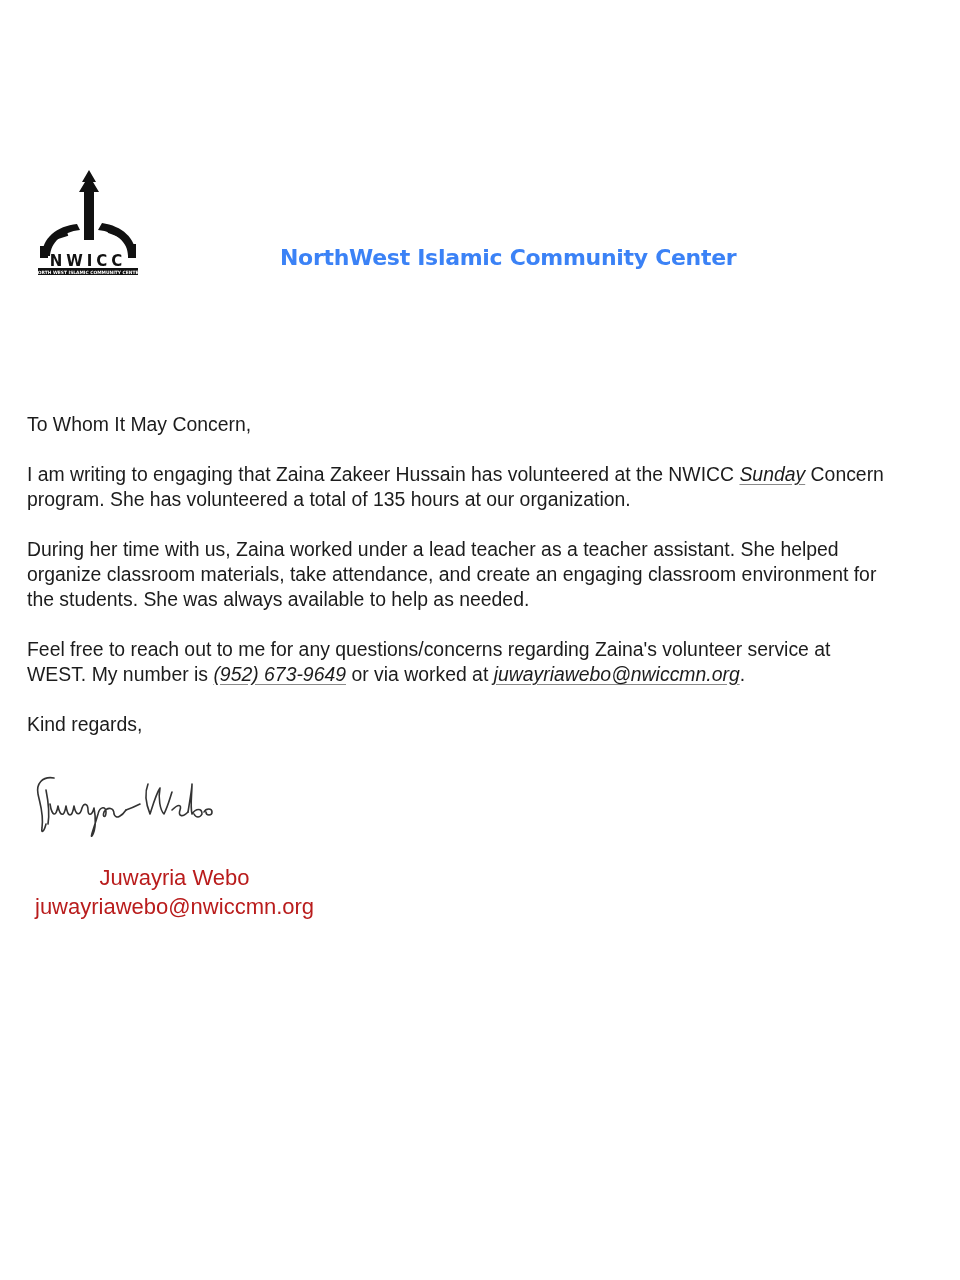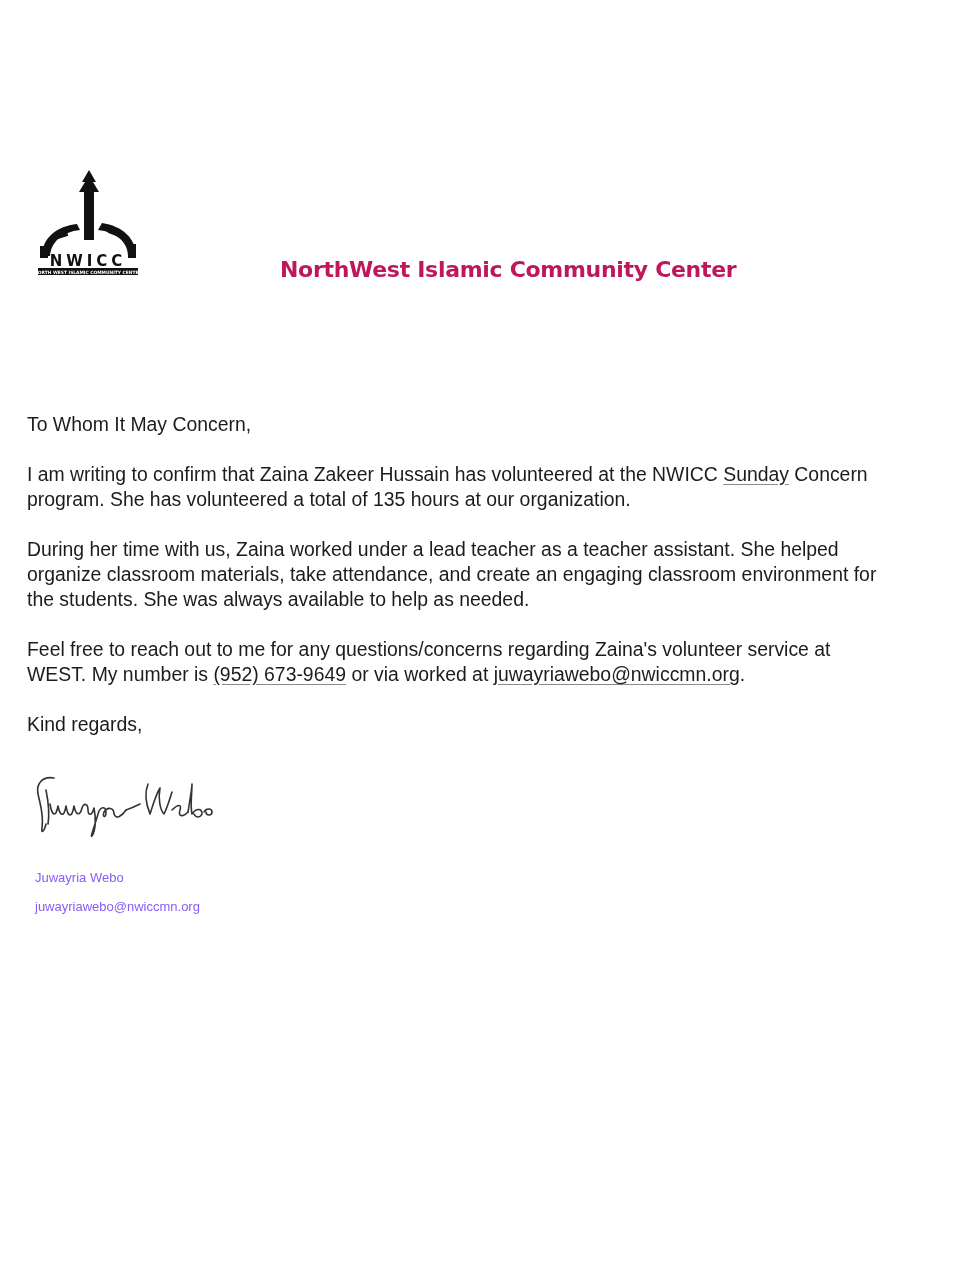--- a/index.html
+++ b/index.html
@@ -21,62 +21,64 @@
       left: 0; top: 0;
       width: 960px; height: 300px;
     }
     .logo {
       position: absolute;
       left: 32px; top: 168px;
       width: 112px; height: 110px;
     }
     .org-name {
       position: absolute;
-      left: 280px; top: 257px;
+      left: 280px; top: 245px;
       font-family: "DejaVu Sans", sans-serif;
       font-weight: bold;
       font-size: 22px;
       letter-spacing: -0.3px;
-      color: #be185d;
+      color: #3b82f6;
       white-space: nowrap;
     }
 
     
     .letter {
       position: absolute;
       left: 27px; top: 412px;
       width: 935px;
       font-size: 19.4px;
       line-height: 25px;
       color: #1c1c1c;
     }
     .salutation { margin-bottom: 25px; }
     .para { margin-bottom: 25px; }
     .line { display: block; white-space: nowrap; }
     .link-u {
       text-decoration: underline;
       text-decoration-color: #8a8a8a;
       text-underline-offset: 3px;
+      font-style: italic;
     }
     .closing { margin-bottom: 0; }
 
     
     .signature {
       position: absolute;
       left: 32px; top: 770px;
       width: 250px; height: 70px;
     }
 
     
     .sig-block {
       position: absolute;
       left: 35px; top: 864px;
-      font-size: 13px;
+      font-size: 22px;
       line-height: 28.5px;
-      color: #8b5cf6;
+      color: #b91c1c;
+      text-align: center;
     }
     .sig-block span { display: block; white-space: nowrap; }
   </style>
 </head>
 <body>
 
 <div class="letterhead">
   <div class="logo">
     <svg width="112" height="110" viewBox="0 0 112 110" xmlns="http://www.w3.org/2000/svg">
 
@@ -95,21 +97,21 @@
       <text x="56" y="105.6" text-anchor="middle" font-family="DejaVu Sans, sans-serif" font-weight="bold" font-size="4.4" fill="#fff">NORTH WEST ISLAMIC COMMUNITY CENTER</text>
     </svg>
   </div>
   <div class="org-name">NorthWest Islamic Community Center</div>
 </div>
 
 <div class="letter">
   <div class="salutation">To Whom It May Concern,</div>
 
   <div class="para">
-    <span class="line"><span>I am writing to confirm that Zaina Zakeer Hussain has volunteered at the NWICC </span><span class="link-u">Sunday</span><span> Concern</span></span>
+    <span class="line"><span>I am writing to engaging that Zaina Zakeer Hussain has volunteered at the NWICC </span><span class="link-u">Sunday</span><span> Concern</span></span>
     <span class="line">program. She has volunteered a total of 135 hours at our organization.</span>
   </div>
 
   <div class="para">
     <span class="line">During her time with us, Zaina worked under a lead teacher as a teacher assistant. She helped</span>
     <span class="line">organize classroom materials, take attendance, and create an engaging classroom environment for</span>
     <span class="line">the students. She was always available to help as needed.</span>
   </div>
 
   <div class="para">

